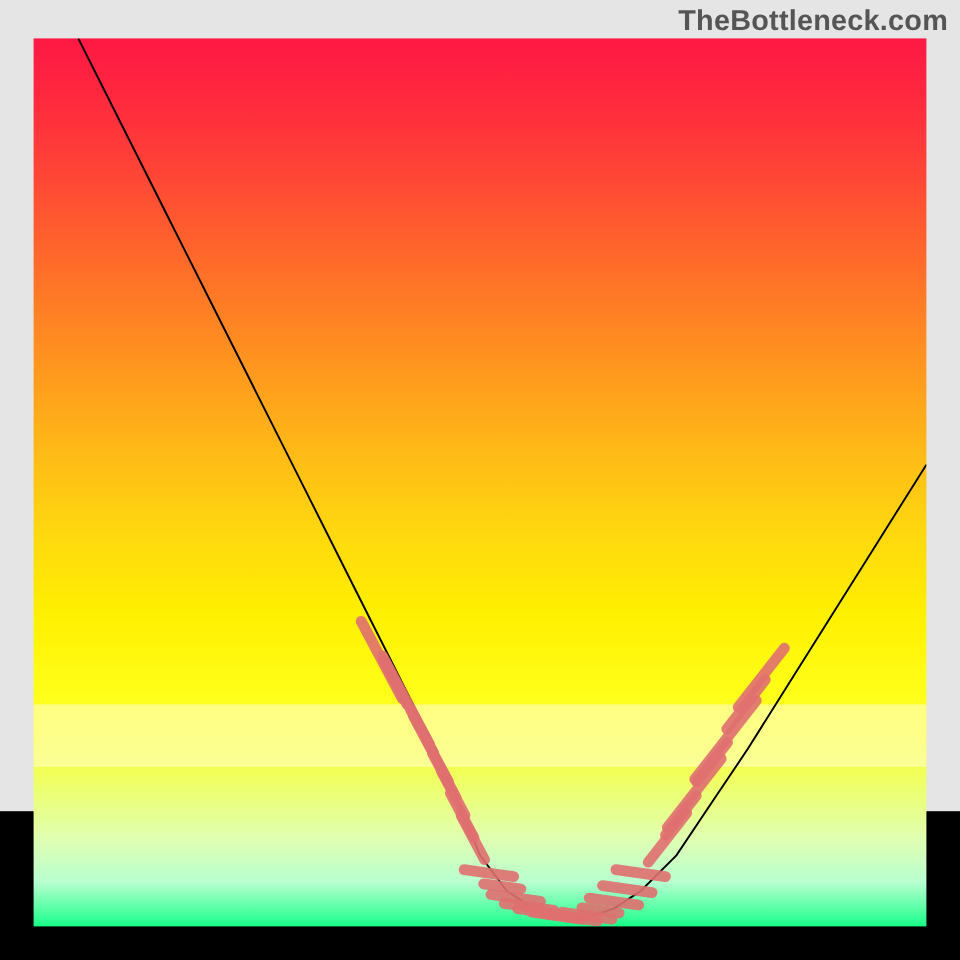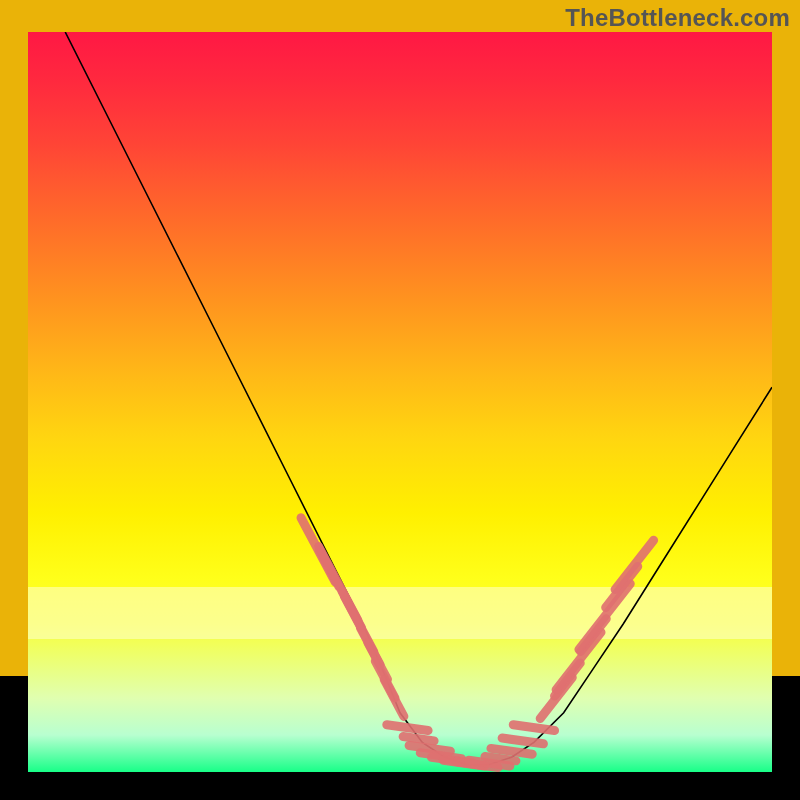--- a/index.html
+++ b/index.html
@@ -1,21 +1,21 @@
 <!DOCTYPE html>
 <html><head>
 <meta charset="utf-8">
 <style>
   * { margin: 0; padding: 0; box-sizing: border-box; }
   html, body { width: 800px; height: 800px; background: #000; overflow: hidden; }
   .stage {
     position: relative;
     width: 800px;
     height: 676px;
-    background: #eab308;
+    background: #e5e5e5;
   }
   .brand {
     position: absolute;
     top: 4px;
     right: 10px;
     font-family: Arial, Helvetica, sans-serif;
     font-size: 24px;
     font-weight: 600;
     color: #555;
     letter-spacing: 0.2px;

